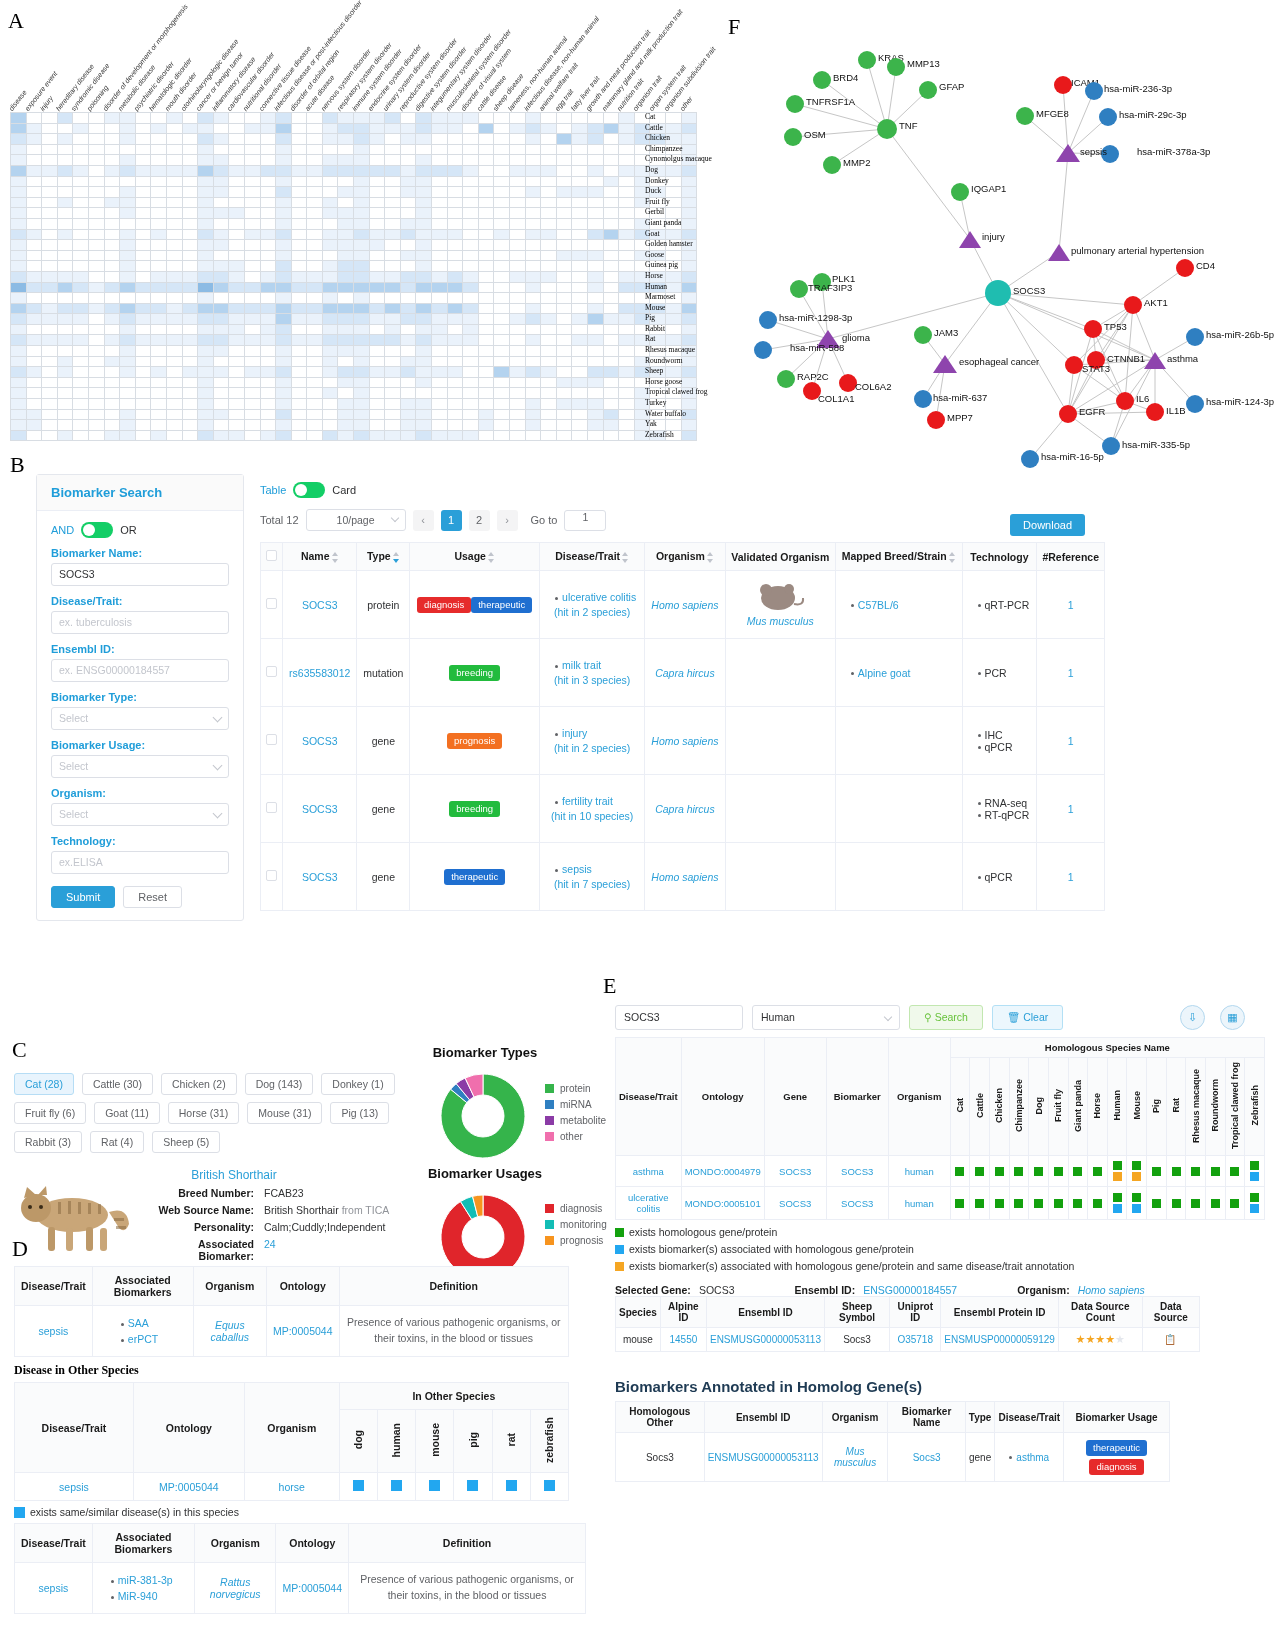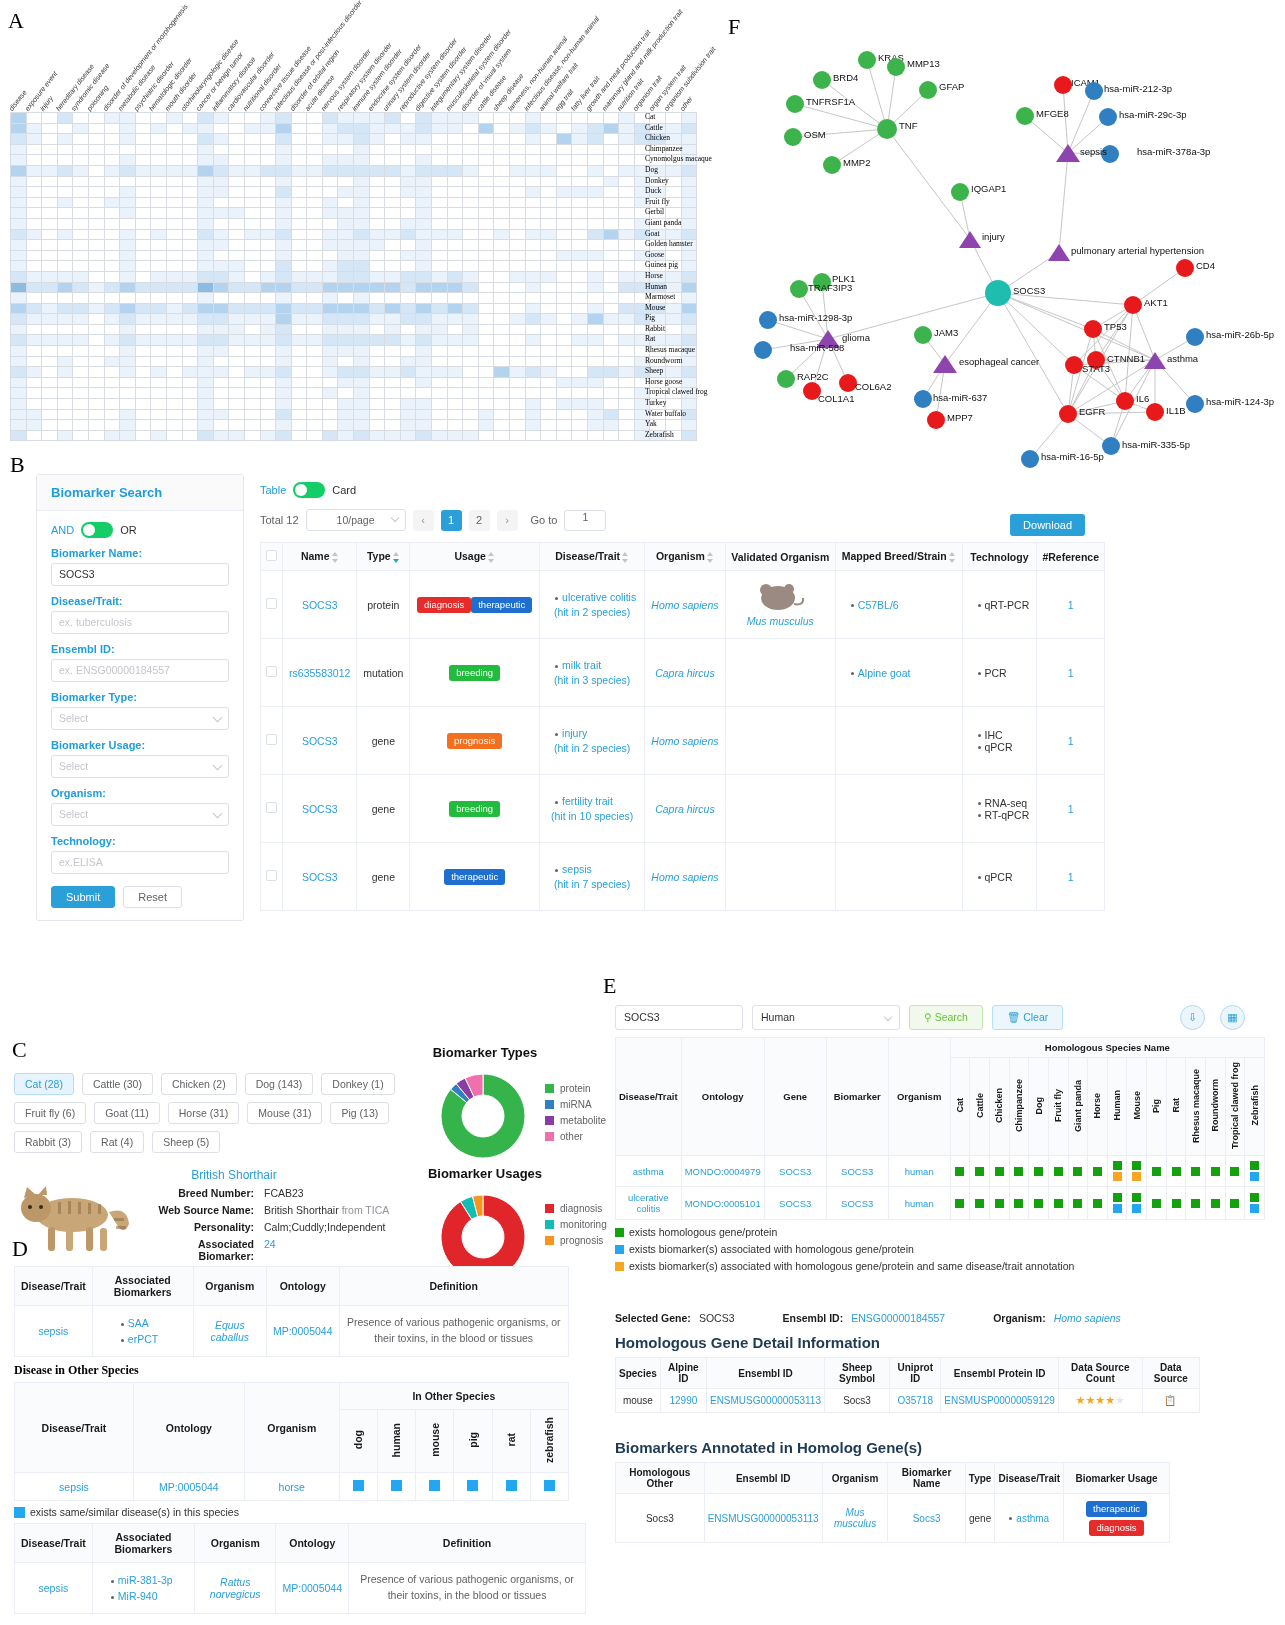--- a/index.html
+++ b/index.html
@@ -1825,21 +1825,21 @@
       <div class="nd-label" style="left: 104px; top: 129px;">OSM</div>
       <div class="nd-circle" style="left: 123px; top: 156px; width: 18px; height: 18px; background: rgb(60, 180, 75);"></div>
       <div class="nd-label" style="left: 143px; top: 157px;">MMP2</div>
       <div class="nd-circle" style="left: 251px; top: 183px; width: 18px; height: 18px; background: rgb(60, 180, 75);"></div>
       <div class="nd-label" style="left: 271px; top: 183px;">IQGAP1</div>
       <div class="nd-tri" style="left: 259px; top: 231px; border-left: 11px solid transparent; border-right: 11px solid transparent; border-bottom: 17px solid rgb(142, 68, 173);"></div>
       <div class="nd-label" style="left: 282px; top: 231px;">injury</div>
       <div class="nd-circle" style="left: 354px; top: 76px; width: 18px; height: 18px; background: rgb(232, 25, 27);"></div>
       <div class="nd-label" style="left: 371px; top: 77px;">ICAM1</div>
       <div class="nd-circle" style="left: 385px; top: 82px; width: 18px; height: 18px; background: rgb(47, 127, 193);"></div>
-      <div class="nd-label" style="left: 404px; top: 83px;">hsa-miR-212-3p</div>
+      <div class="nd-label" style="left: 404px; top: 83px;">hsa-miR-236-3p</div>
       <div class="nd-circle" style="left: 316px; top: 107px; width: 18px; height: 18px; background: rgb(60, 180, 75);"></div>
       <div class="nd-label" style="left: 336px; top: 108px;">MFGE8</div>
       <div class="nd-circle" style="left: 399px; top: 108px; width: 18px; height: 18px; background: rgb(47, 127, 193);"></div>
       <div class="nd-label" style="left: 419px; top: 109px;">hsa-miR-29c-3p</div>
       <div class="nd-circle" style="left: 401px; top: 145px; width: 18px; height: 18px; background: rgb(47, 127, 193);"></div>
       <div class="nd-label" style="left: 421px; top: 146px; padding-left: 16px;">hsa-miR-378a-3p</div>
       <div class="nd-tri" style="left: 356px; top: 144px; border-left: 12px solid transparent; border-right: 12px solid transparent; border-bottom: 18.7px solid rgb(142, 68, 173);"></div>
       <div class="nd-label" style="left: 380px; top: 146px;">sepsis</div>
       <div class="nd-tri" style="left: 348px; top: 244px; border-left: 11px solid transparent; border-right: 11px solid transparent; border-bottom: 17px solid rgb(142, 68, 173);"></div>
       <div class="nd-label" style="left: 371px; top: 245px;">pulmonary arterial hypertension</div>
@@ -2519,53 +2519,52 @@
         <div class="legend-line">
           <span style="width:9px;height:9px;display:inline-block;background:#22a7f0"></span>
           <span>exists biomarker(s) associated with homologous gene/protein</span>
         </div>
         <div class="legend-line">
           <span style="width:9px;height:9px;display:inline-block;background:#f5a623"></span>
           <span>exists biomarker(s) associated with homologous gene/protein and same disease/trait annotation</span>
         </div>
       </div>
 
-    <div style="display:flex;gap:48px;margin-top:40px;">
+    <div style="display:flex;gap:60px;margin-top:12px;">
       <div class="kv">
           <span class="k">Selected Gene:</span>
         <span>SOCS3</span>
         </div>
       <div class="kv">
           <span class="k">Ensembl ID:</span>
         <span class="lnk">ENSG00000184557</span>
         </div>
       <div class="kv">
           <span class="k">Organism:</span>
         <span class="ital">Homo sapiens</span>
         </div>
     </div>
 
-    <div class="e-head2">Homologous Gene Detail Information</div>
     <table class="etab" id="eDetailTab" style="width:585px;font-size:10px;">
         <thead>
           <tr>
             <th>Species</th>
             <th>Alpine ID</th>
             <th>Ensembl ID</th>
             <th>Sheep Symbol</th>
             <th>Uniprot ID</th>
             <th>Ensembl Protein ID</th>
             <th>Data Source Count</th>
             <th>Data Source</th>
           </tr>
         </thead>
         <tbody>
           <tr>
             <td>mouse</td>
-            <td><span class="lnk">12990</span></td>
+            <td><span class="lnk">14550</span></td>
             <td><span class="lnk">ENSMUSG00000053113</span></td>
             <td>Socs3</td>
             <td><span class="lnk">O35718</span></td>
             <td><span class="lnk">ENSMUSP00000059129</span></td>
             <td><span class="star">★</span><span class="star">★</span><span class="star">★</span><span class="star">★</span><span class="star off">★</span></td>
             <td><span>📋</span></td>
           </tr>
         </tbody>
       </table>
 

